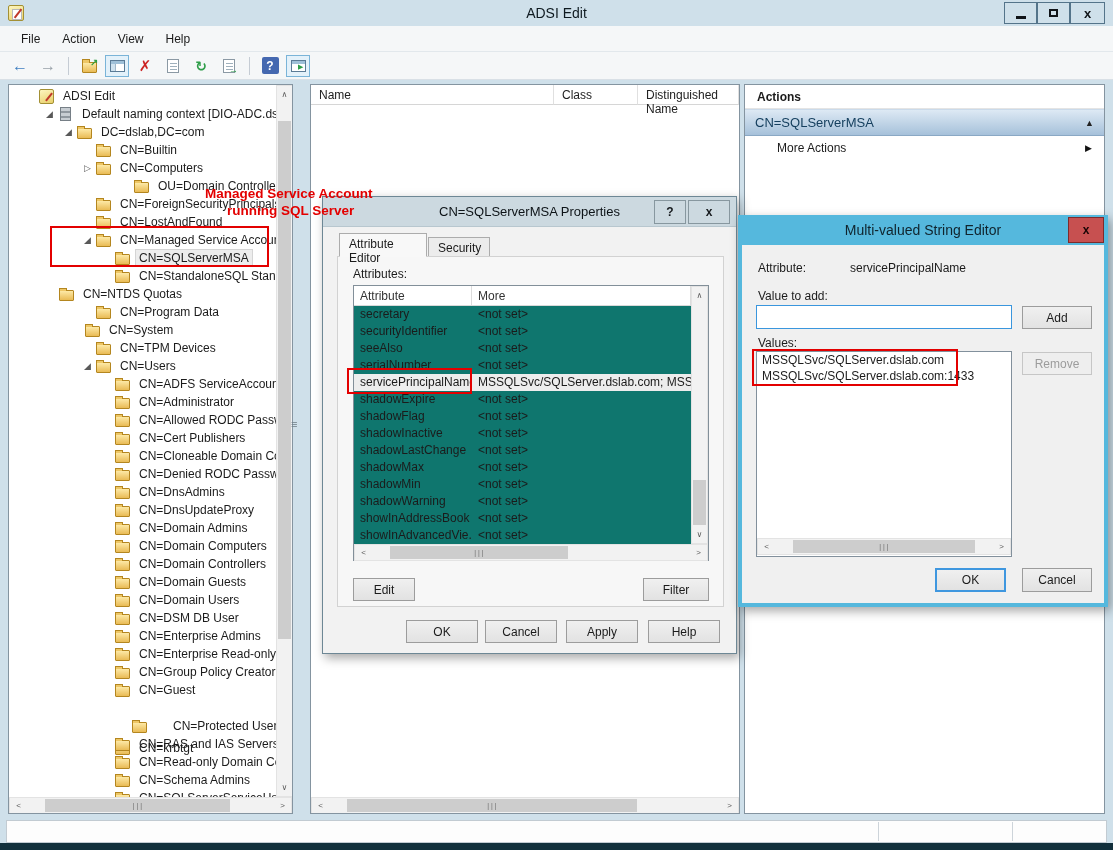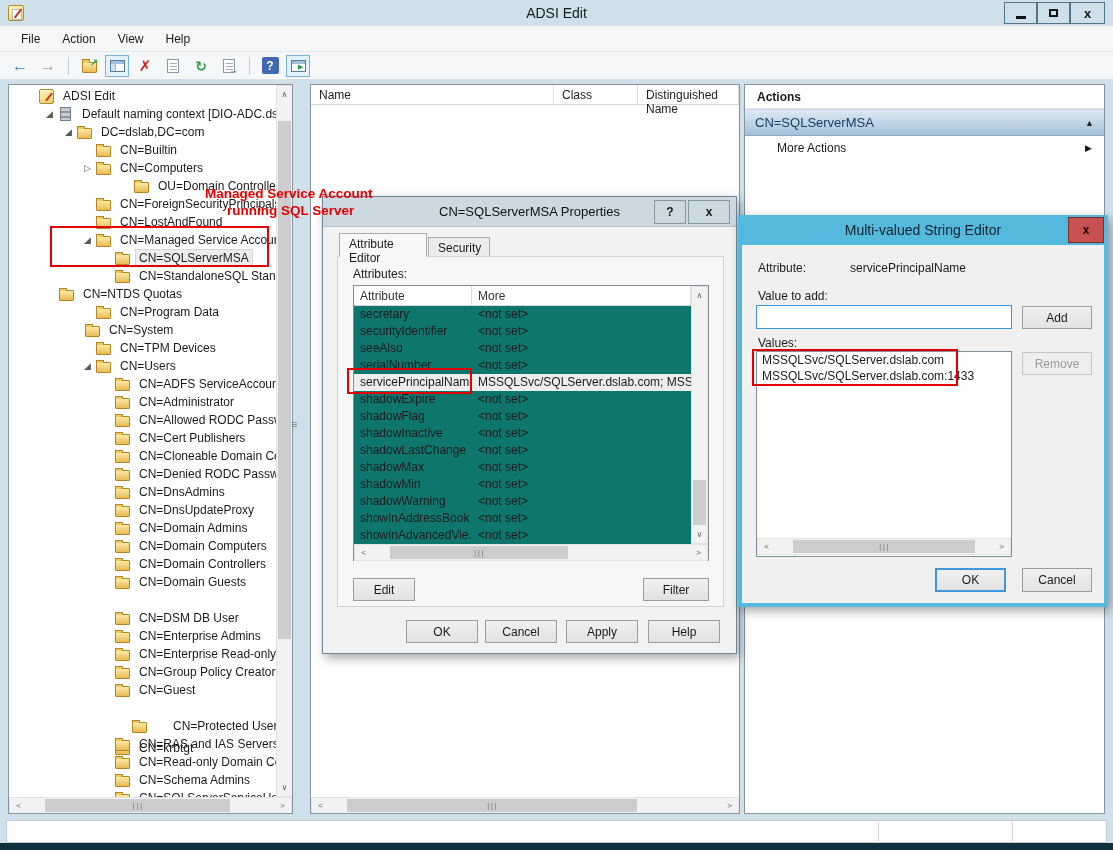--- a/index.html
+++ b/index.html
@@ -330,20 +330,25 @@
         <div class="tree-row" style="top: 470px; padding-left: 88px;">
           <div class="expander"></div>
           <div class="i-folder"></div>
           <div class="tlabel">CN=Domain Controllers</div>
         </div>
         <div class="tree-row" style="top: 488px; padding-left: 88px;">
           <div class="expander"></div>
           <div class="i-folder"></div>
           <div class="tlabel">CN=Domain Guests</div>
         </div>
+        <div class="tree-row" style="top: 506px; padding-left: 88px;">
+          <div class="expander"></div>
+          <div class="i-folder"></div>
+          <div class="tlabel">CN=Domain Users</div>
+        </div>
         <div class="tree-row" style="top: 524px; padding-left: 88px;">
           <div class="expander"></div>
           <div class="i-folder"></div>
           <div class="tlabel">CN=DSM DB User</div>
         </div>
         <div class="tree-row" style="top: 542px; padding-left: 88px;">
           <div class="expander"></div>
           <div class="i-folder"></div>
           <div class="tlabel">CN=Enterprise Admins</div>
         </div>

